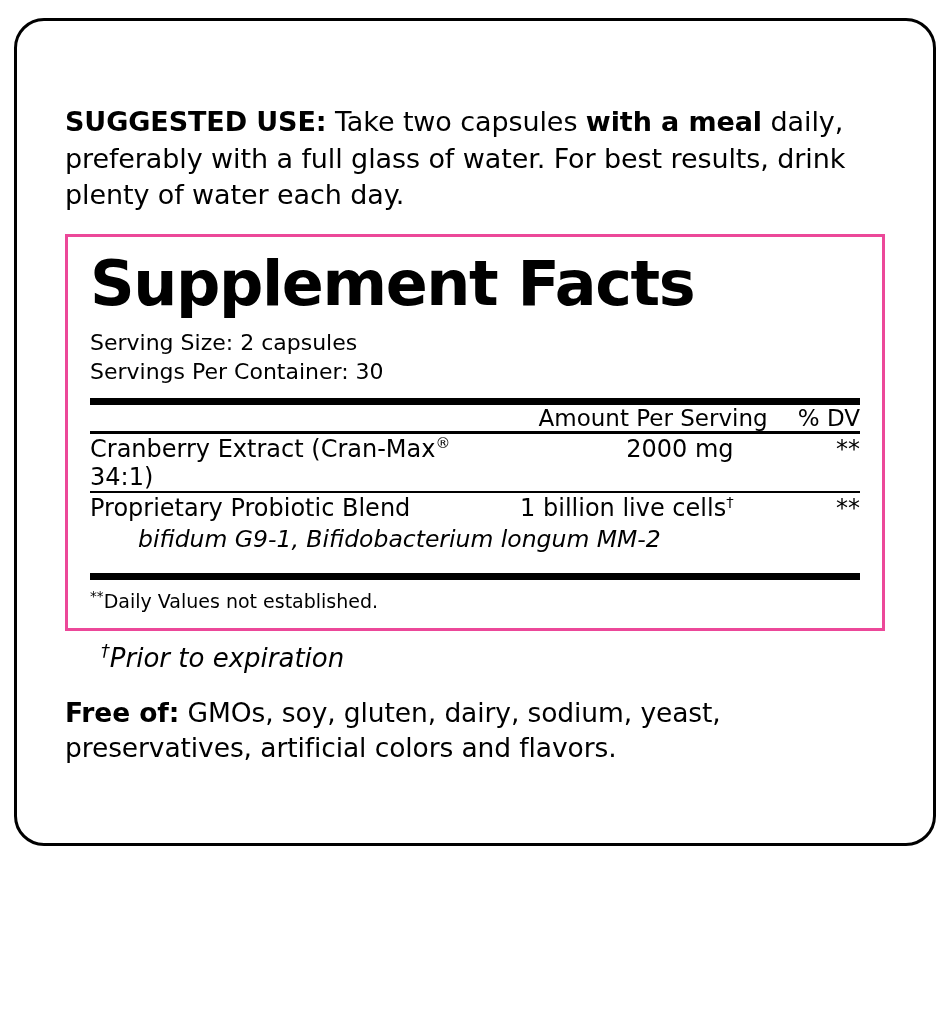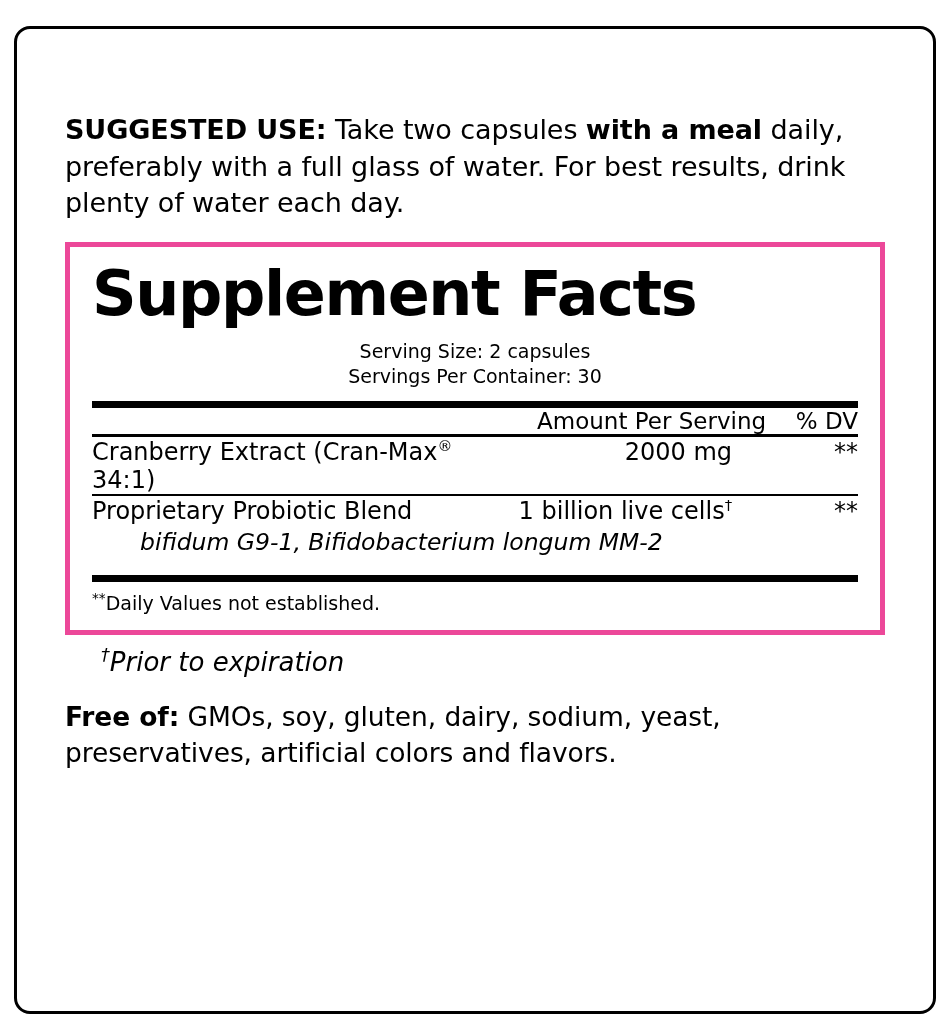--- a/index.html
+++ b/index.html
@@ -11,26 +11,26 @@
     width: 952px;
     height: 1024px;
     font-family: "DejaVu Sans", sans-serif;
     color: #000000;
     -webkit-font-smoothing: antialiased;
   }
 
   .label-card {
     position: absolute;
     left: 14px;
-    top: 26px;
+    top: 18px;
     width: 922px;
-    height: 988px;
+    height: 828px;
     box-sizing: border-box;
     border: 3px solid #000;
-    border-radius: 16px;
+    border-radius: 30px;
     background: #fff;
     overflow: hidden;
   }
 
   .inner {
     padding: 56px 48px 0 48px;
   }
 
   
   .suggested-use {
@@ -41,39 +41,38 @@
   }
   .suggested-use .lead {
     font-weight: bold;
   }
   .suggested-use .emph {
     font-weight: bold;
   }
 
   
   .sf-panel {
-    border: 5px solid #ec4899;
+    border: 3px solid #ec4899;
     box-sizing: border-box;
     padding: 10px 22px 16px 22px;
   }
 
   .sf-title {
     font-family: "DejaVu Sans", sans-serif;
     font-weight: bold;
     font-size: 62px;
     line-height: 1.0;
     letter-spacing: -1.4px;
     margin: 6px 0 14px 0;
     white-space: nowrap;
   }
 
   .sf-serving {
-    font-size: 19px;
+    font-size: 22px;
     line-height: 1.30;
-    text-align: center;
   }
 
   .rule-thick {
     border-top: 7px solid #000;
     margin-top: 12px;
   }
   .rule-med {
     border-top: 3px solid #000;
   }
   .rule-thin {

